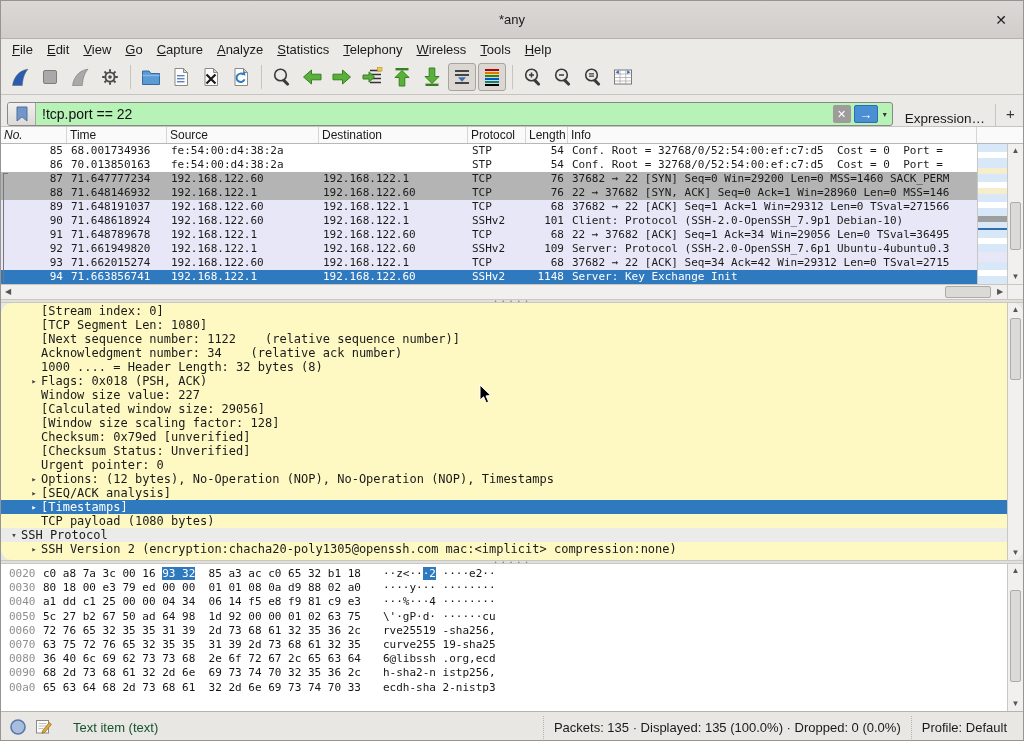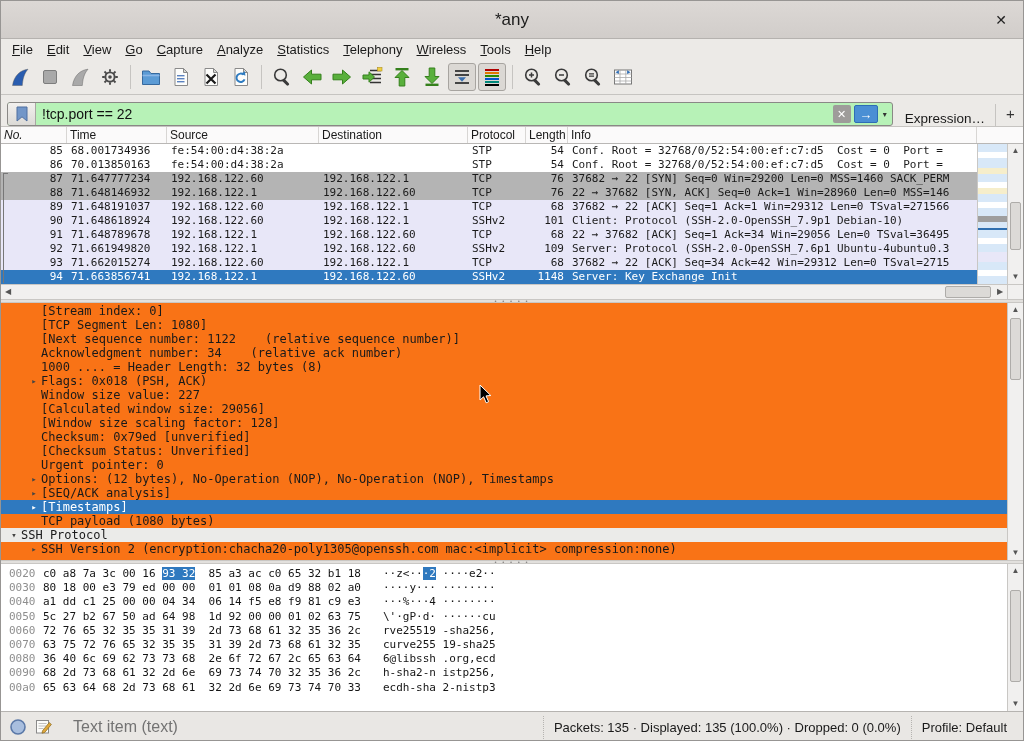--- a/index.html
+++ b/index.html
@@ -3,21 +3,21 @@
 <meta charset="utf-8">
 <style>
   * { box-sizing: border-box; margin: 0; padding: 0; }
   html,body { width:1024px; height:741px; }
   body { font-family:"Liberation Sans", sans-serif; font-size:13px; color:#1a1a1a; background:#e9e7e4; }
   .window { width:1024px; height:741px; display:flex; flex-direction:column; border:1px solid #979593; overflow:hidden; }
 
   
   .titlebar { height:38px; flex:0 0 38px; background:linear-gradient(#dcd8d5,#d1cdca); position:relative;
               display:flex; align-items:center; justify-content:center; border-bottom:1px solid #b5b2af; }
-  .titlebar .title { font-size:17px; color:#1b1b1b; }
+  .titlebar .title { font-size:13px; color:#1b1b1b; }
   .titlebar .closebtn { position:absolute; right:12px; top:9px; width:20px; height:20px; text-align:center;
               line-height:20px; font-size:14px; color:#222; cursor:default; }
 
   
   .menubar { height:20px; flex:0 0 20px; background:#eceae7; display:flex; align-items:center; padding-left:4px; }
   .menu-item { padding:10px 7px; font-size:13px; color:#1a1a1a;text-align:right; }
   .menu-item u { text-decoration:underline; }
 
   
   .toolbar { height:36px; flex:0 0 36px; background:#eceae7; border-bottom:1px solid #c6c4c1;
@@ -63,21 +63,21 @@
   .hs-thumb { position:absolute; top:1px; bottom:1px; right:2px; width:46px; background:#dcdad7; border:1px solid #aeaca9; border-radius:2px; }
   .hs-corner { width:16px; border-left:1px solid #c9c7c4; }
   .bracket { position:absolute; left:2px; top:29px; height:110px; border-left:1px solid #777; width:4px; }
   .bracket:before { content:""; position:absolute; left:0; top:0; width:4px; border-top:1px solid #777; }
 
   
   .splitter { height:4px; flex:0 0 4px; background:#e2e0dd; border-top:1px solid #c9c7c4; border-bottom:1px solid #c9c7c4;
               text-align:center; font-size:6px; line-height:2px; color:#8a8886; letter-spacing:2px; }
 
   
-  .details { height:257px; flex:0 0 257px; background:#f97316; position:relative; overflow:hidden; }
+  .details { height:257px; flex:0 0 257px; background:#fef9c3; position:relative; overflow:hidden;border-radius:11px; }
   .details-inner { position:absolute; left:0; top:1px; right:16px; }
   .dline { height:14px; line-height:14px; font-family:"DejaVu Sans Mono","Liberation Mono",monospace; font-size:12px;
            white-space:pre; display:flex; overflow:hidden; }
   .dline .arr { width:14px; flex:0 0 14px; text-align:center; font-size:9px; color:#444; }
   .dline.ind1 { padding-left:6px; }
   .dline.ind2 { padding-left:26px; }
   .dline.sel { background:#2f79bf; color:#fff; }
   .dline.sel .arr { color:#fff; }
   .dline.hl { background:#ebebe9; }
   .det-vscroll { position:absolute; right:0; top:0; bottom:0; width:16px; background:#f1f0ef; border-left:1px solid #c9c7c4; }
@@ -90,21 +90,21 @@
   .hxoff { width:42px; flex:0 0 42px; color:#8e8e8e; padding-left:8px; }
   .hxbytes { width:340px; flex:0 0 340px; color:#141414; }
   .hxascii { color:#141414; }
   .hxmark { background:#2f79bf; color:#fff; }
   .hex-vscroll { position:absolute; right:0; top:0; bottom:0; width:16px; background:#f1f0ef; border-left:1px solid #c9c7c4; }
 
   
   .statusbar { height:31px; flex:0 0 31px; background:#e9e7e4; border-top:1px solid #b5b3b0;
                display:flex; align-items:center; padding:0 6px; }
   .sb-icon { width:22px; display:flex; align-items:center; justify-content:center; margin-right:4px; }
-  .sb-left-text { margin-left:14px; font-size:16px; color:#737373; flex:1; }
+  .sb-left-text { margin-left:14px; font-size:13px; color:#14532d; flex:1; }
   .sb-block { font-size:13px; color:#1a1a1a; padding:4px 10px; border-left:1px dotted #b5b3b0; white-space:nowrap; }
 
   .cursor-arrow { position:absolute; pointer-events:none; }
 </style>
 </head>
 <body>
 
 <div class="window">
 
   <div class="titlebar">

